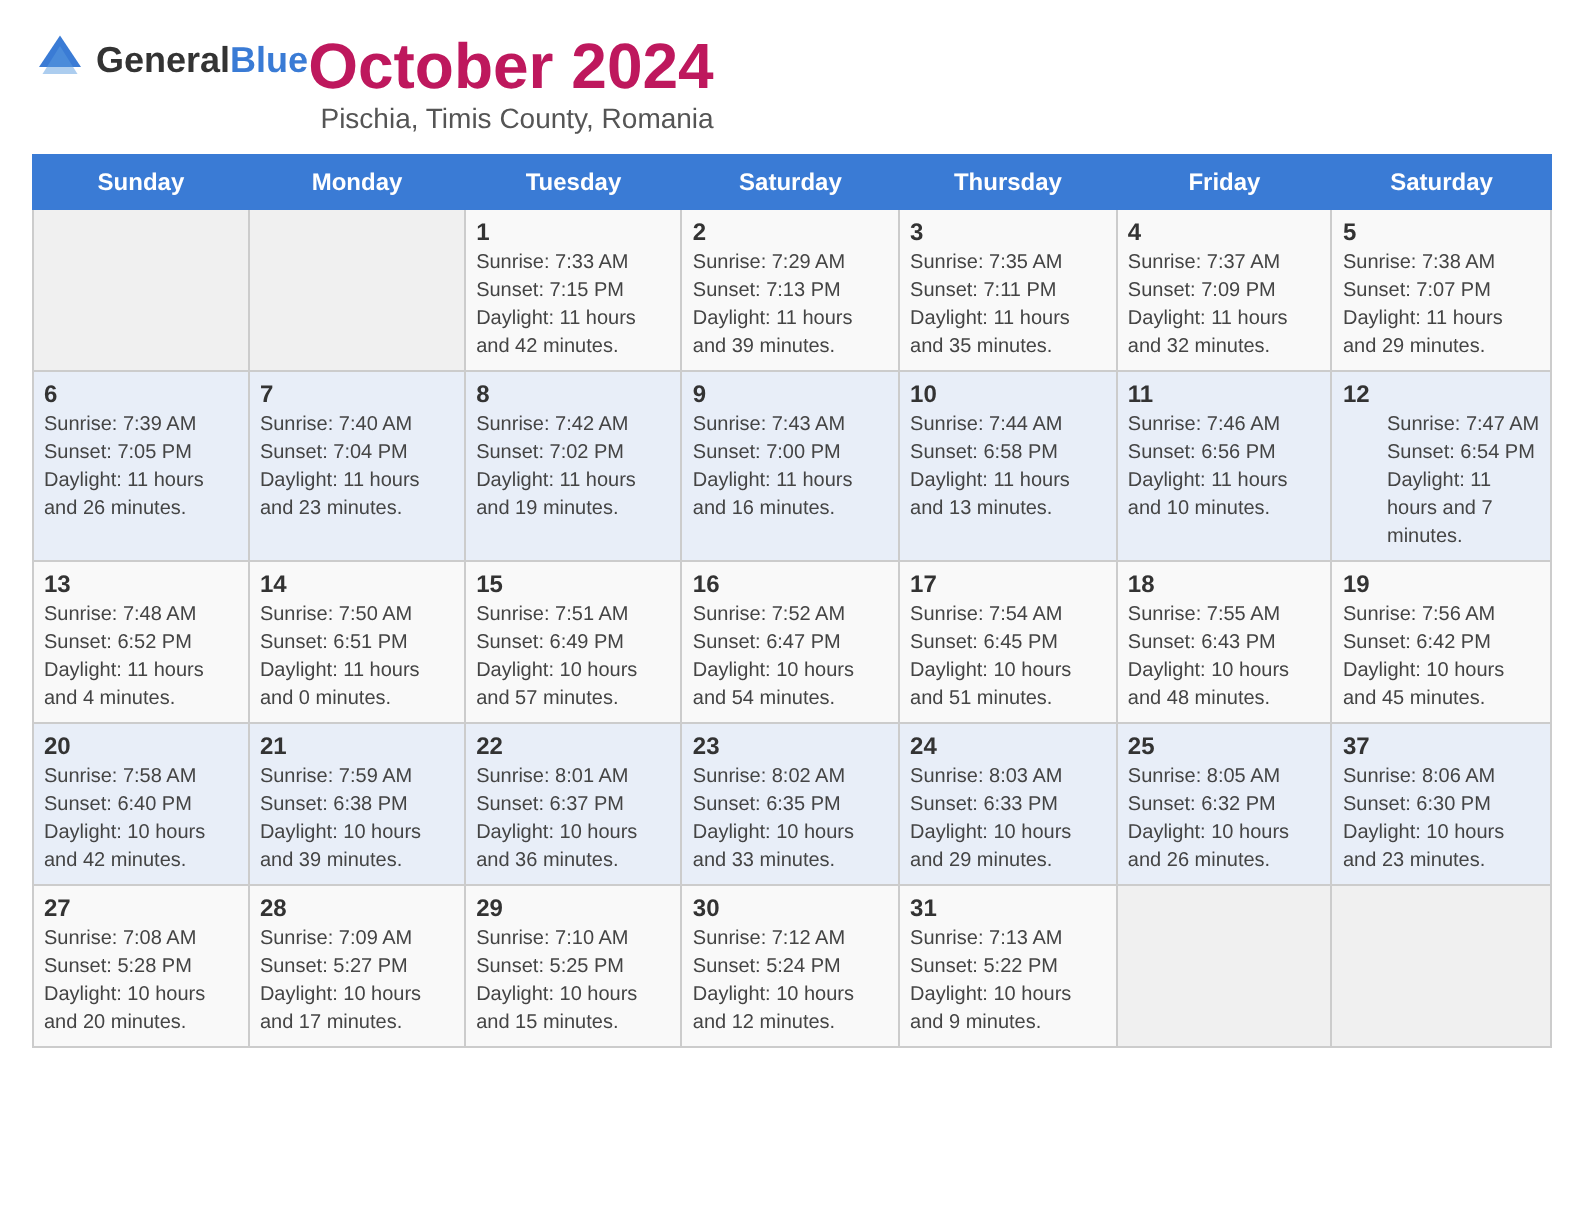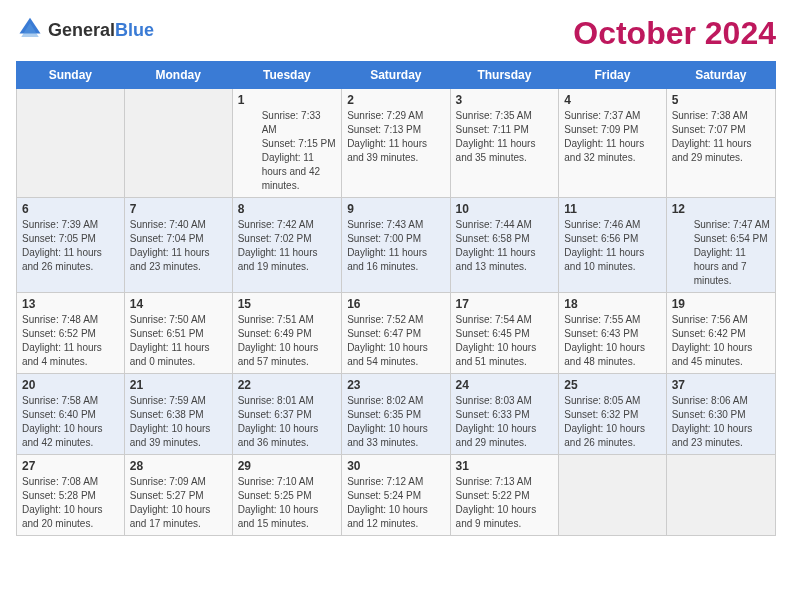--- a/index.html
+++ b/index.html
@@ -5,21 +5,20 @@
     * { box-sizing: border-box; margin: 0; padding: 0; }
     body {
       font-family: Arial, sans-serif;
       background: #fff;
       width: 792px;
       min-height: 612px;
       padding: 16px;
     }
     .header {
       display: flex;
-      justify-content: space-between;
       align-items: flex-start;
       margin-bottom: 10px;
     }
     .logo {
       display: flex;
       align-items: center;
       gap: 4px;
     }
     .logo-text-general {
       font-size: 18px;
@@ -99,20 +98,21 @@
     <svg class="logo-icon" viewBox="0 0 32 32" xmlns="http://www.w3.org/2000/svg">
       <polygon points="16,2 28,20 4,20" fill="#3a7bd5"></polygon>
       <polygon points="16,8 26,24 6,24" fill="#5a9be0" opacity="0.5"></polygon>
     </svg>
     <div>
       <span class="logo-text-general">General</span><span class="logo-text-blue">Blue</span>
     </div>
   </div>
   <div class="title-block">
     <div class="month-title">October 2024</div>
+    <div class="location-title">Pischia, Timis County, Romania</div>
   </div>
 </div>
 
 <table>
   <thead>
     <tr id="days-header">
     <th>Sunday</th>
         <th>Monday</th>
         <th>Tuesday</th>
         <th>Saturday</th>
@@ -120,21 +120,21 @@
         <th>Friday</th>
         <th>Saturday</th>
       </tr>
   </thead>
   <tbody id="calendar-body">
   <tr>
         <td class="empty-cell"></td>
         <td class="empty-cell"></td>
         <td>
           <span class="day-number">1</span>
-          <div class="day-info" style="white-space: pre-line; margin-left: 24px;">Sunrise: 7:33 AM
+          <div class="day-info" style="white-space: pre-line;">Sunrise: 7:33 AM
 Sunset: 7:15 PM
 Daylight: 11 hours and 42 minutes.</div>
         </td>
         <td>
           <span class="day-number">2</span>
           <div class="day-info" style="white-space: pre-line;">Sunrise: 7:29 AM
 Sunset: 7:13 PM
 Daylight: 11 hours and 39 minutes.</div>
         </td>
         <td>

